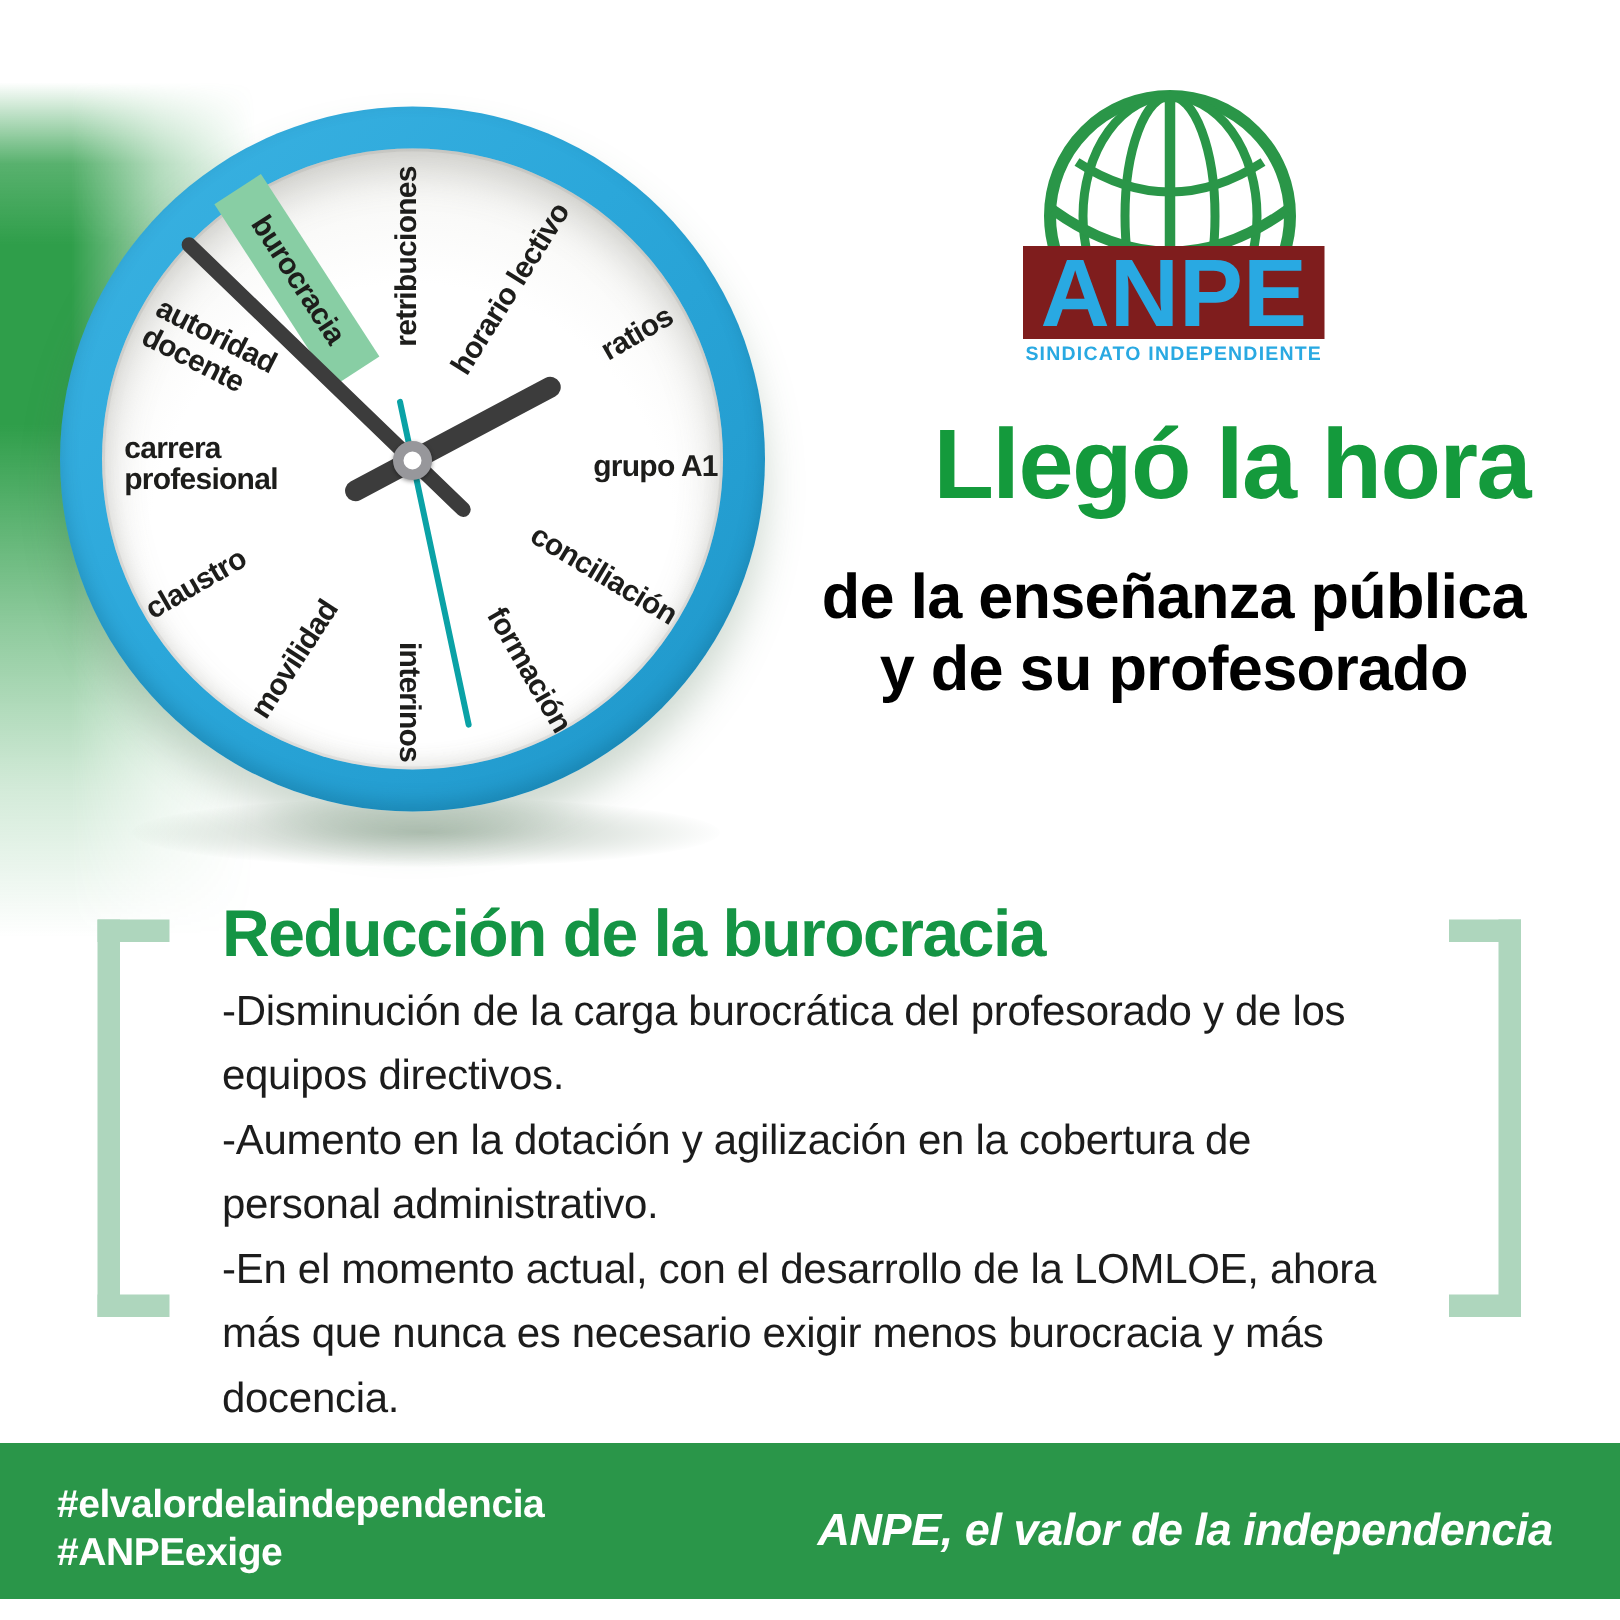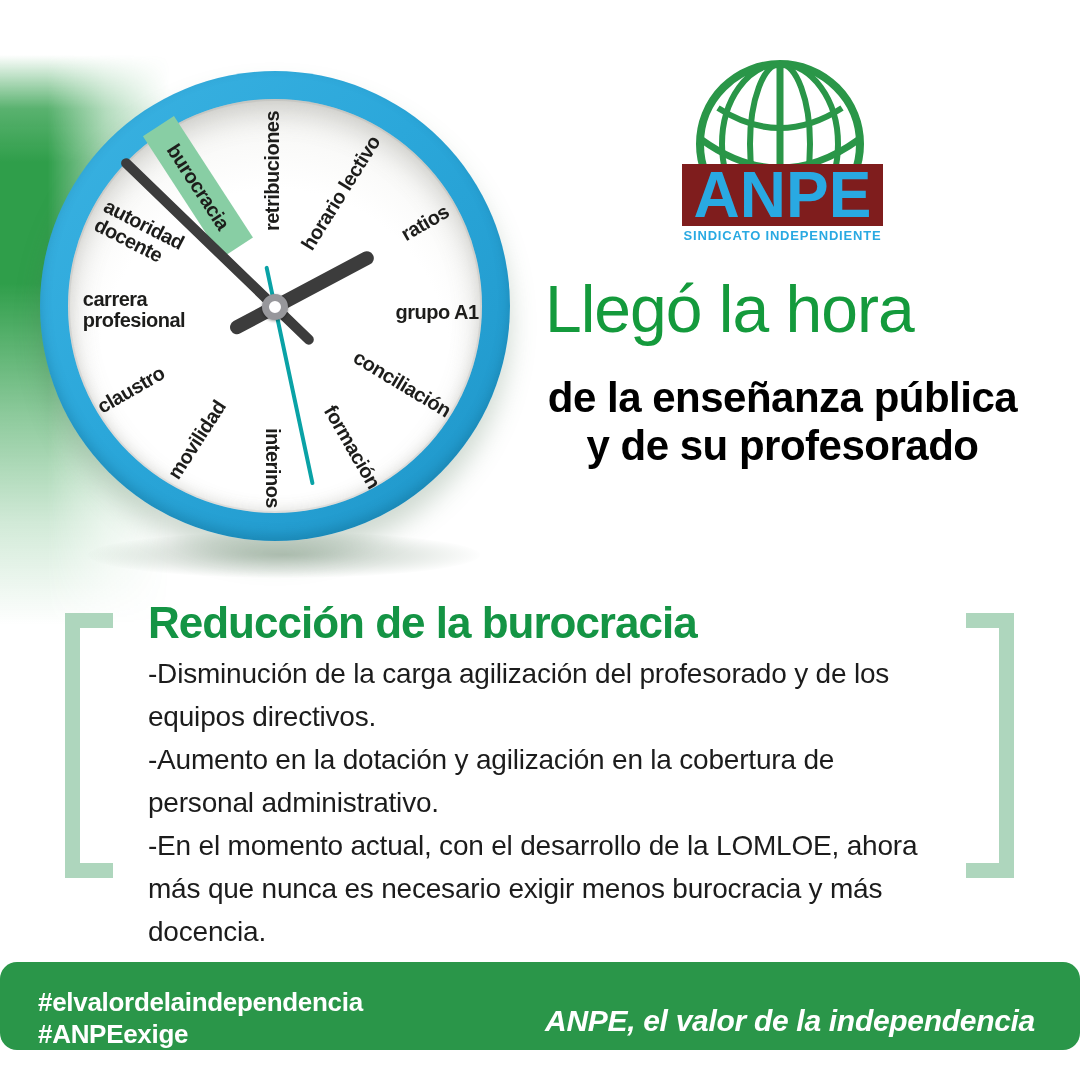--- a/index.html
+++ b/index.html
@@ -60,35 +60,35 @@
     box-shadow:0 1px 3px rgba(0,0,0,0.4);z-index:6;}
   
   .globe{position:absolute;left:692px;top:56px;}
   .logo-name-wrap{position:absolute;left:545px;top:164px;width:475px;text-align:center;}
   .logo-name{display:inline-block;background:#7f1d1d;padding:0 12px;line-height:62px;
     font-size:64px;font-weight:bold;letter-spacing:0;color:#29a9e2;}
   .logo-tagline-wrap{position:absolute;left:545px;top:226px;width:475px;text-align:center;}
   .logo-tagline{display:inline-block;background:#ffffff;padding:2px 8px;
     font-size:13px;font-weight:bold;letter-spacing:0.8px;color:#29a9e2;}
   
-  .headline{position:absolute;left:545px;top:276px;width:475px;text-align:left;
-    font-size:66px;line-height:1.0;font-weight:normal;letter-spacing:-1px;color:#149a3c;}
+  .headline{position:absolute;left:545px;top:276px;width:475px;text-align:right;
+    font-size:66px;line-height:1.0;font-weight:bold;letter-spacing:-1px;color:#149a3c;}
   .subtitle{position:absolute;left:530px;top:374px;width:505px;text-align:center;
     font-size:42px;line-height:48px;font-weight:bold;letter-spacing:-0.5px;color:#000000;}
   
   .bracket{position:absolute;top:613px;width:48px;height:265px;box-sizing:border-box;border:0 solid #aed6bd;}
   .bracket-left{left:65px;border-left-width:15px;border-top-width:15px;border-bottom-width:15px;}
   .bracket-right{left:966px;border-right-width:15px;border-top-width:15px;border-bottom-width:15px;}
   .section-heading{position:absolute;left:148px;top:598px;
     font-size:44px;font-weight:bold;letter-spacing:-1px;color:#149444;}
   .section-body{position:absolute;left:148px;top:652px;width:900px;
     font-size:28px;line-height:43px;letter-spacing:-0.2px;color:#1c1c1c;}
   .section-body p{margin:0;white-space:pre-line;}
   
-  .footer-bar{position:absolute;left:0;top:962px;width:1080px;height:88px;background:#2a9649;border-radius:17px;}
+  .footer-bar{position:absolute;left:0;top:962px;width:1080px;height:104px;background:#2a9649;}
   .hashtags{position:absolute;left:38px;top:24px;color:#ffffff;font-weight:bold;
     font-size:26px;line-height:32px;letter-spacing:-0.3px;}
   .slogan{position:absolute;left:520px;top:42px;width:500px;text-align:center;color:#ffffff;
     font-weight:bold;font-style:italic;font-size:30px;letter-spacing:-0.3px;margin-left:20px;}
 </style>
 </head>
 <body>
 
 <div class="canvas">
 
@@ -139,21 +139,21 @@
   <div class="headline">Llegó la hora</div>
   <div class="subtitle">
     <div>de la enseñanza pública</div>
     <div>y de su profesorado</div>
   </div>
 
   <div class="bracket bracket-left"></div>
   <div class="bracket bracket-right"></div>
   <div class="section-heading">Reducción de la burocracia</div>
   <div class="section-body">
-    <p>-Disminución de la carga agilización del profesorado y de los
+    <p>-Disminución de la carga burocrática del profesorado y de los
 equipos directivos.</p>
     <p>-Aumento en la dotación y agilización en la cobertura de
 personal administrativo.</p>
     <p>-En el momento actual, con el desarrollo de la LOMLOE, ahora
 más que nunca es necesario exigir menos burocracia y más
 docencia.</p>
   </div>
 
   <div class="footer-bar">
     <div class="hashtags">

